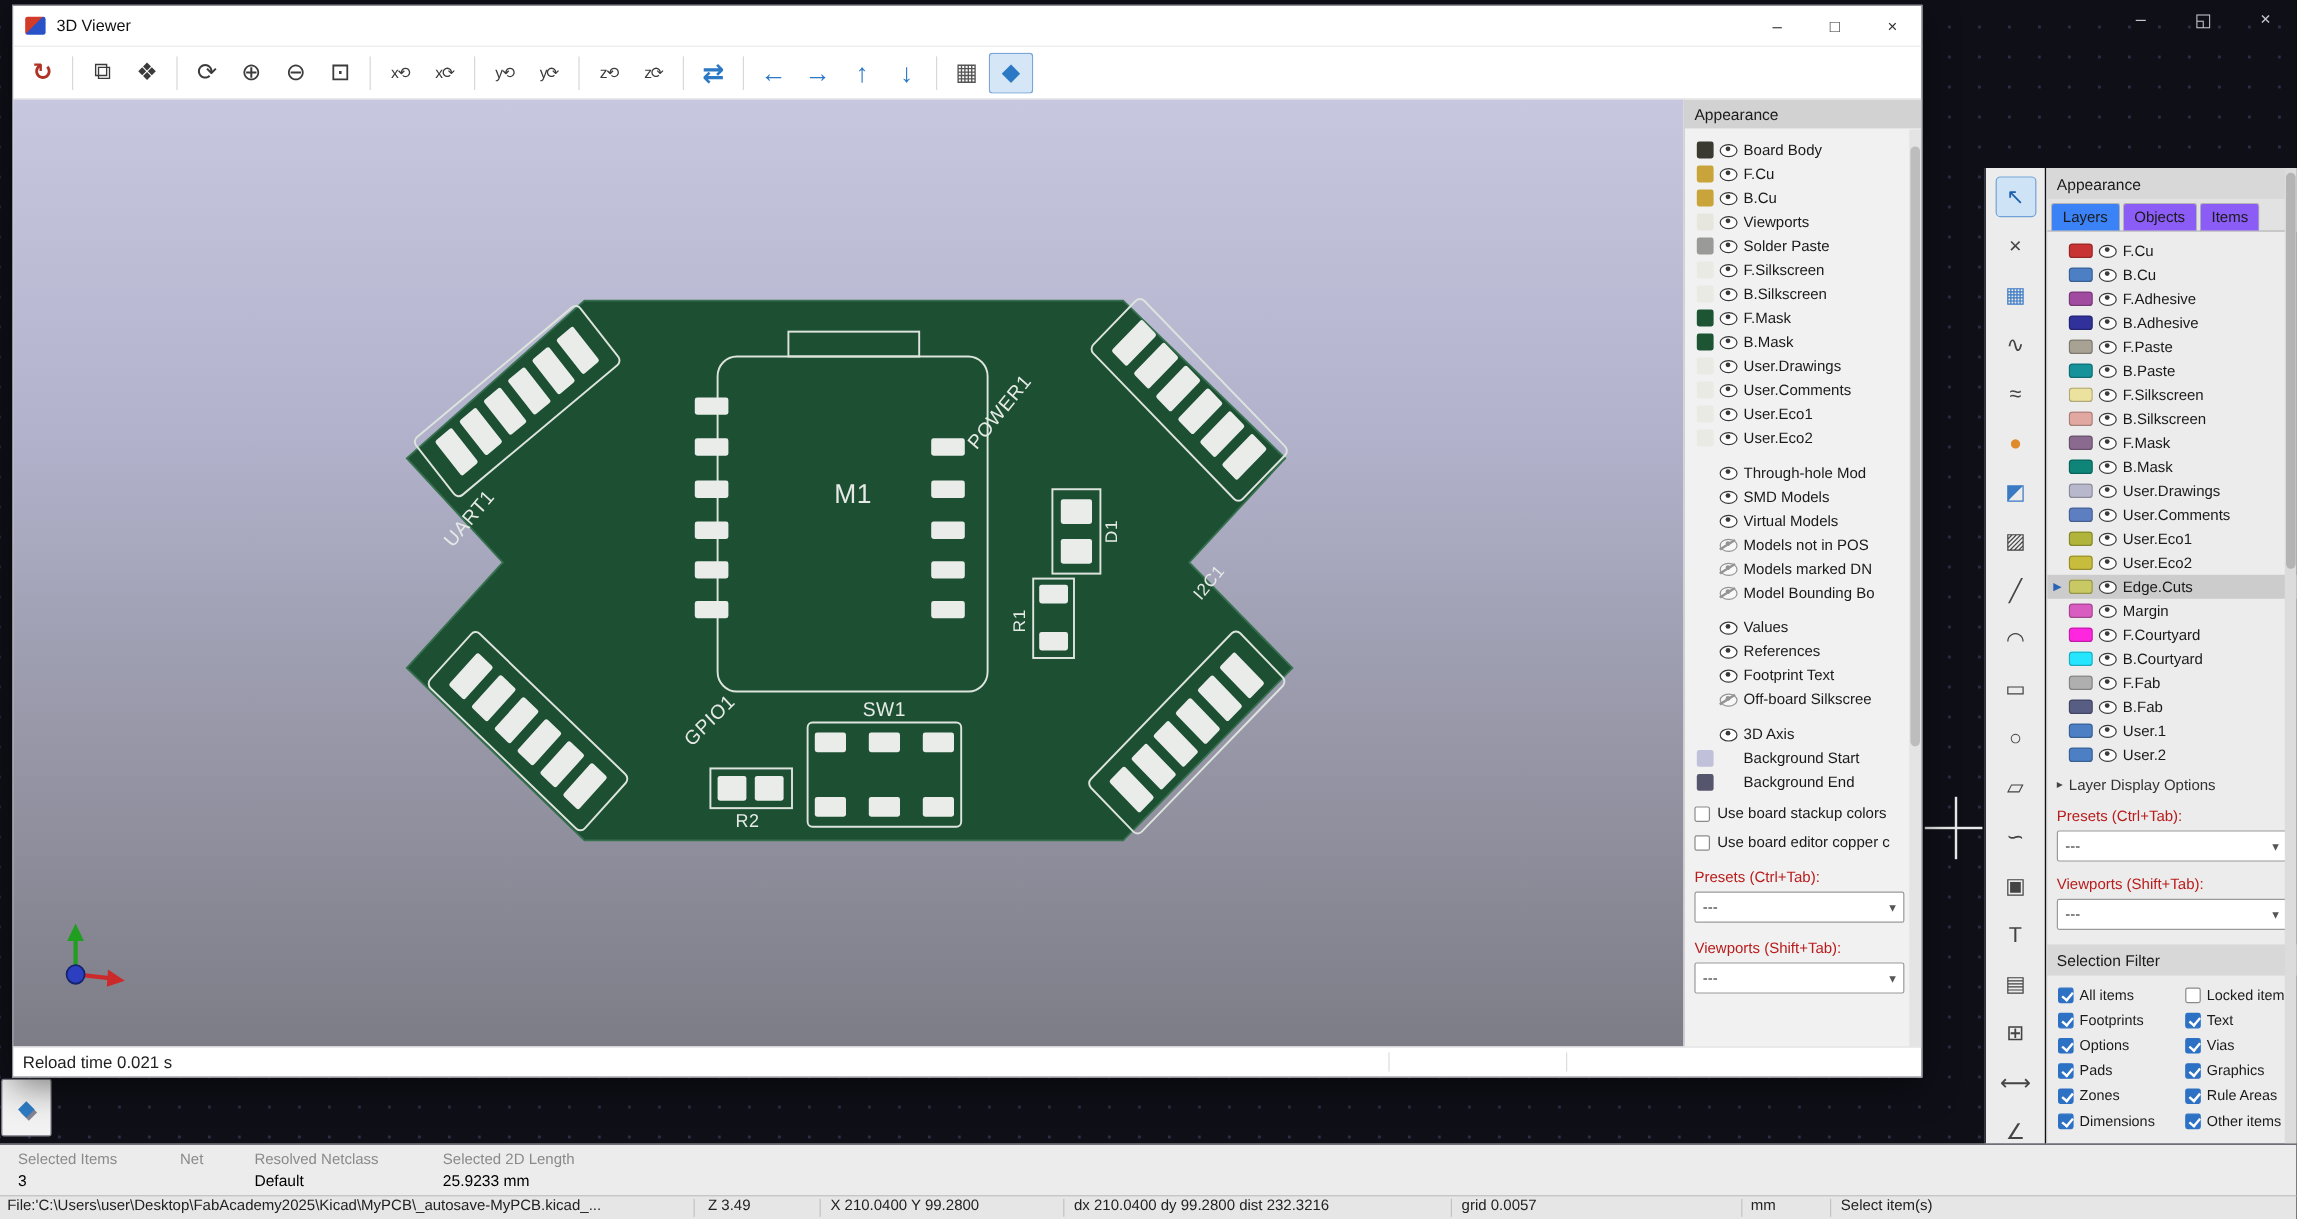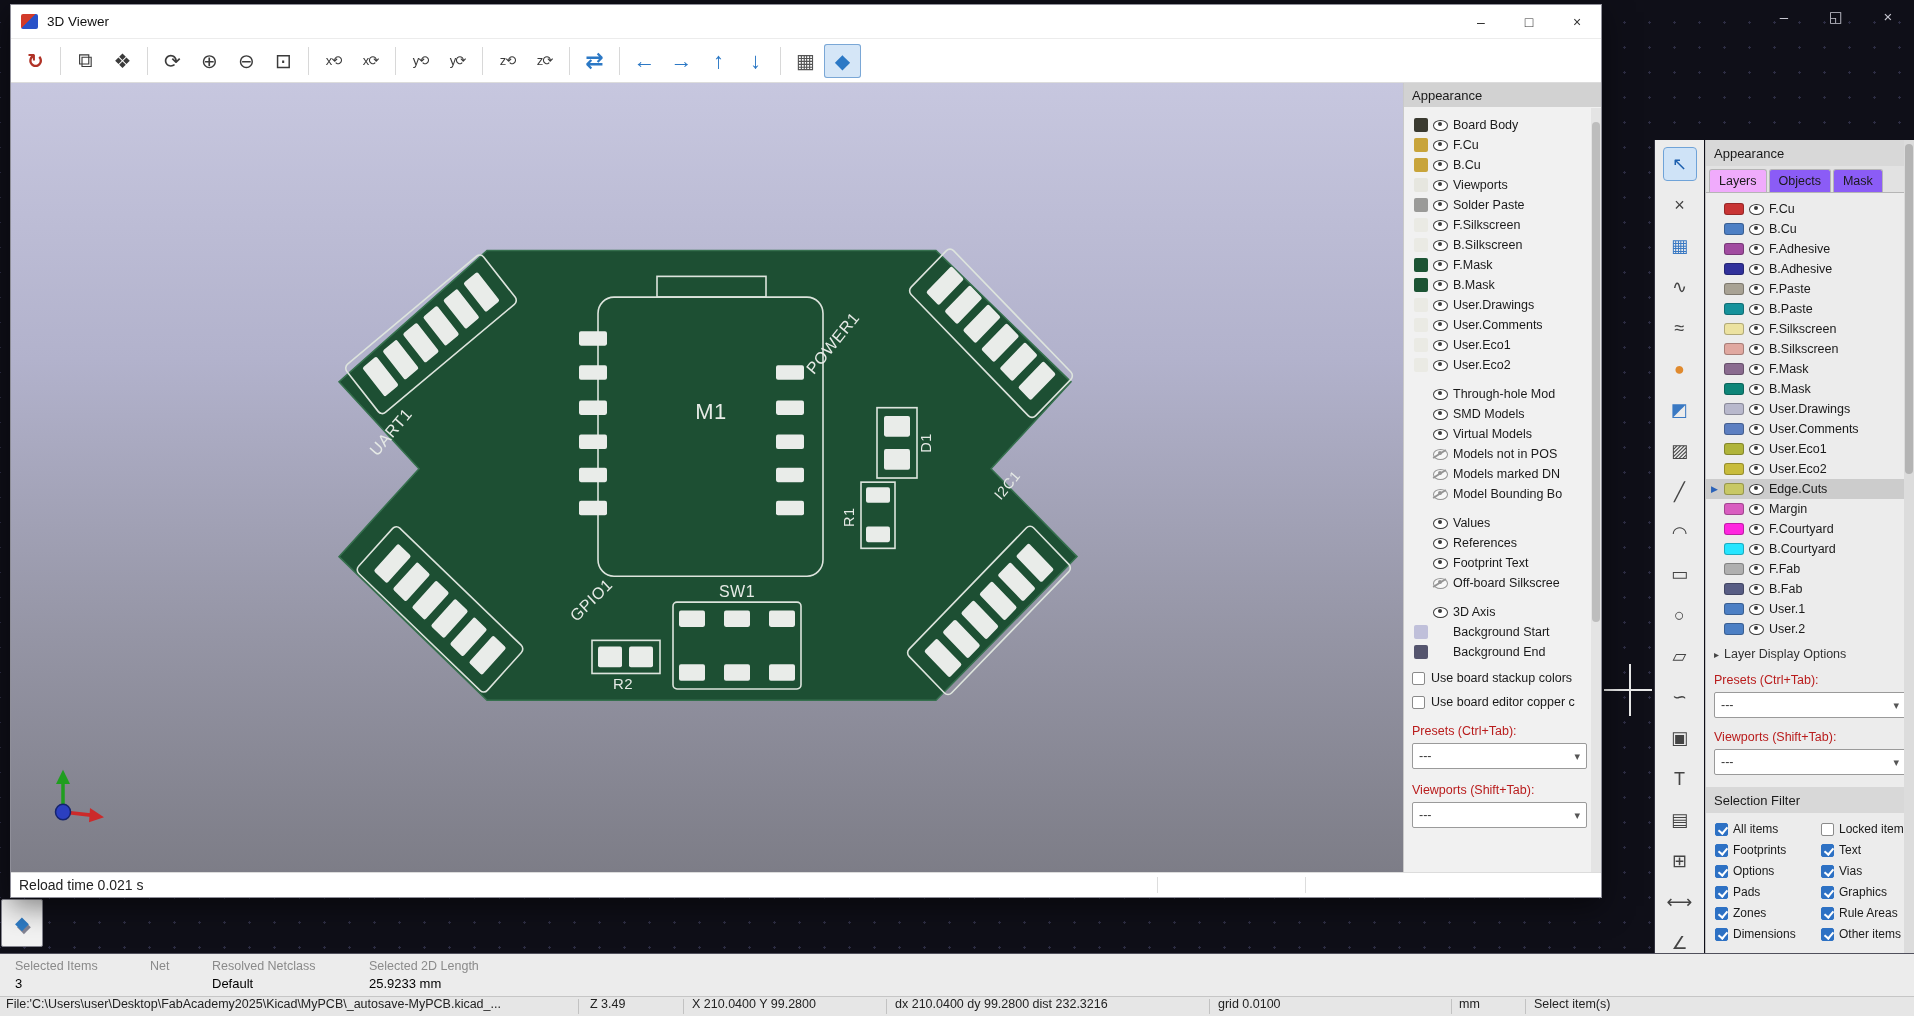--- a/index.html
+++ b/index.html
@@ -26,21 +26,21 @@
   .rtb.blue{color:#3a79c3}
   .rtb.orange{color:#e08a2e}
 
   
   .pcb-panel{position:absolute;left:1705px;top:140px;width:209px;height:813px;background:#ececec;
              z-index:2;font-size:12.5px;color:#1a1a1a;box-sizing:border-box;border-left:1px solid #c2c2c2}
   .ph{height:26px;background:#d8d8d8;display:flex;align-items:center;padding-left:8px;font-size:13px}
   .ptabs{display:flex;height:27px;background:#e2e2e2;border-bottom:1px solid #b5b5b5;padding:3px 0 0 3px;box-sizing:border-box}
   .ptab{padding:2px 9px;display:flex;align-items:center;border:1px solid #b5b5b5;border-bottom:none;
         margin-right:2px;background:#8b5cf6;border-radius:3px 3px 0 0;font-size:12.5px}
-  .ptab.active{background:#f0abfc}
+  .ptab.active{background:#3b82f6}
   .p-list{padding-top:6px}
   .p-row{height:20px;display:flex;align-items:center;gap:5px;padding:0 2px 0 4px}
   .p-row.selected{background:#cccccc}
   .marker{width:9px;color:#2a62b8;font-size:9px;text-align:center;flex:none}
   .lswatch{width:20px;height:12px;border-radius:3px;flex:none;box-shadow:inset 0 0 0 1px rgba(0,0,0,.25)}
   .p-label{white-space:nowrap;overflow:hidden;flex:1}
   .eye{display:inline-block;width:13px;height:9px;border:1px solid #3a3a3a;border-radius:50%;
        position:relative;flex:none;background:#fff}
   .eye::after{content:"";position:absolute;left:3.5px;top:1.5px;width:4px;height:4px;border-radius:50%;background:#3a3a3a}
   .eye.crossed{opacity:.5}
@@ -231,21 +231,21 @@
   </div>
 
   <div class="pcb-panel">
     <div class="ph">Appearance</div>
     <div class="ptabs">
 
         <span class="ptab active">Layers</span>
 
         <span class="ptab">Objects</span>
 
-        <span class="ptab">Mask</span>
+        <span class="ptab">Items</span>
 
     </div>
     <div class="p-list">
 
         <div class="p-row">
           <span class="marker"></span>
           <span class="lswatch" style="background: rgb(200, 52, 52);"></span>
           <span class="eye"></span>
           <span class="p-label">F.Cu</span>
         </div>
@@ -943,19 +943,19 @@
 
   <div class="bottom-bar">
     <span class="bb-item" style="left:6px">File:'C:\Users\user\Desktop\FabAcademy2025\Kicad\MyPCB\_autosave-MyPCB.kicad_...</span>
     <span class="bb-sep" style="left:578px"></span>
     <span class="bb-item" style="left:590px">Z 3.49</span>
     <span class="bb-sep" style="left:683px"></span>
     <span class="bb-item" style="left:692px">X 210.0400  Y 99.2800</span>
     <span class="bb-sep" style="left:886px"></span>
     <span class="bb-item" style="left:895px">dx 210.0400  dy 99.2800  dist 232.3216</span>
     <span class="bb-sep" style="left:1209px"></span>
-    <span class="bb-item" style="left:1218px">grid 0.0100</span>
+    <span class="bb-item" style="left:1218px">grid 0.0057</span>
     <span class="bb-sep" style="left:1451px"></span>
     <span class="bb-item" style="left:1459px">mm</span>
     <span class="bb-sep" style="left:1525px"></span>
     <span class="bb-item" style="left:1534px">Select item(s)</span>
   </div>
 </div>
 
 </body></html>

